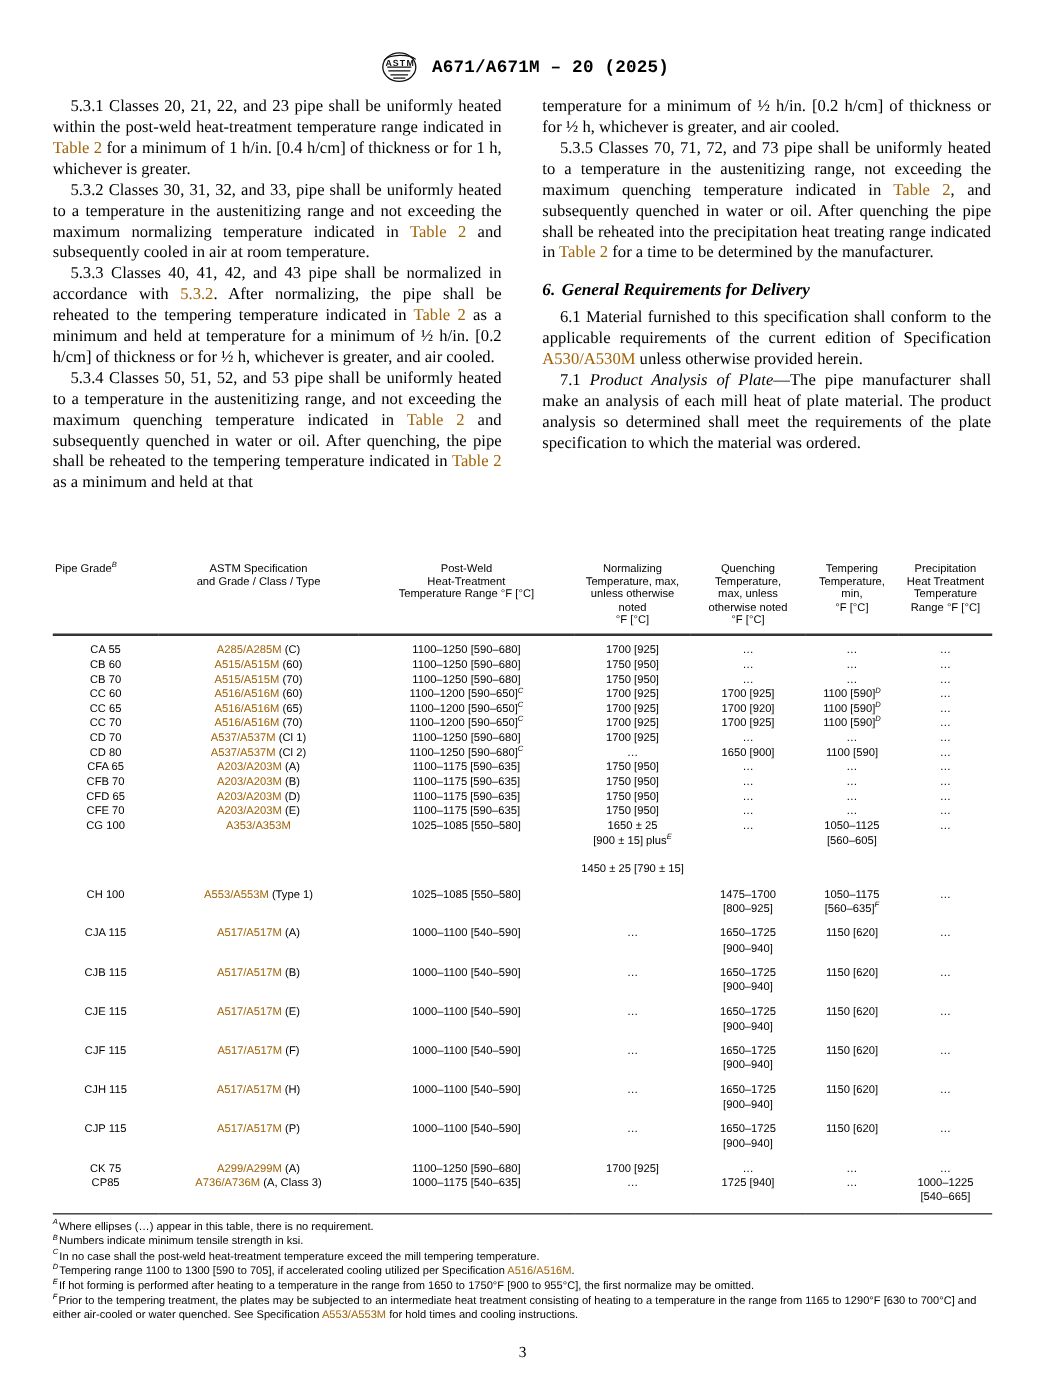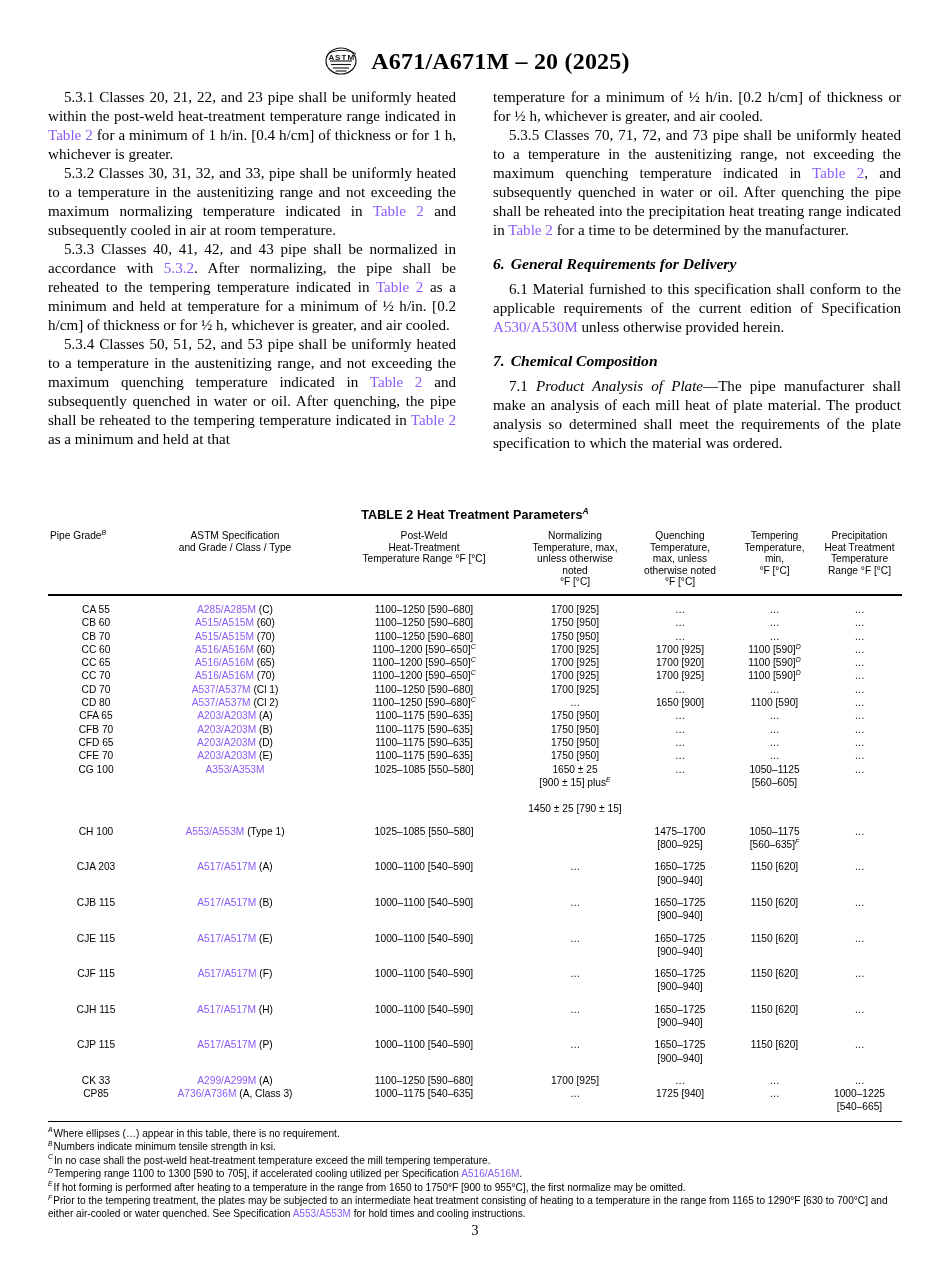--- a/index.html
+++ b/index.html
@@ -31,23 +31,23 @@
     align-items: center;
     justify-content: center;
     gap: 9px;
   }
   .astm-logo {
     width: 42px;
     height: 30px;
     flex: 0 0 auto;
   }
   .doc-designation {
-    font-family: Liberation Serif, serif;
+    font-family: Liberation Mono, monospace;
     font-weight: bold;
-    font-size: 24px;
+    font-size: 16px;
     letter-spacing: 0.2px;
     white-space: nowrap;
   }
 
   
   .columns {
     position: absolute;
     top: 88px;
     left: 48px;
     width: 854px;
@@ -75,21 +75,21 @@
     font-weight: bold;
     font-size: 15.6px;
     line-height: 19px;
     text-indent: 0;
     font-style: italic;
   }
   h2.section .num {
     margin-right: 6px;
   }
   .ref {
-    color: #8b5cf6;
+    color: #a16207;
   }
   .it {
     font-style: italic;
   }
 
   
   .table-block {
     position: absolute;
     top: 508px;
     left: 48px;
@@ -243,29 +243,25 @@
         <p class="para"><span>5.3.1 Classes 20, 21, 22, and 23 pipe shall be uniformly heated within the post-weld heat-treatment temperature range indicated in </span><span class="ref">Table 2</span><span> for a minimum of 1 h/in. [0.4 h/cm] of thickness or for 1 h, whichever is greater.</span></p>
         <p class="para"><span>5.3.2 Classes 30, 31, 32, and 33, pipe shall be uniformly heated to a temperature in the austenitizing range and not exceeding the maximum normalizing temperature indicated in </span><span class="ref">Table 2</span><span> and subsequently cooled in air at room temperature.</span></p>
         <p class="para"><span>5.3.3 Classes 40, 41, 42, and 43 pipe shall be normalized in accordance with </span><span class="ref">5.3.2</span><span>. After normalizing, the pipe shall be reheated to the tempering temperature indicated in </span><span class="ref">Table 2</span><span> as a minimum and held at temperature for a minimum of ½ h/in. [0.2 h/cm] of thickness or for ½ h, whichever is greater, and air cooled.</span></p>
         <p class="para"><span>5.3.4 Classes 50, 51, 52, and 53 pipe shall be uniformly heated to a temperature in the austenitizing range, and not exceeding the maximum quenching temperature indicated in </span><span class="ref">Table 2</span><span> and subsequently quenched in water or oil. After quenching, the pipe shall be reheated to the tempering temperature indicated in </span><span class="ref">Table 2</span><span> as a minimum and held at that</span></p>
       </div>
     <div class="col" id="right-col">
         <p class="para cont"><span>temperature for a minimum of ½ h/in. [0.2 h/cm] of thickness or for ½ h, whichever is greater, and air cooled.</span></p>
         <p class="para"><span>5.3.5 Classes 70, 71, 72, and 73 pipe shall be uniformly heated to a temperature in the austenitizing range, not exceeding the maximum quenching temperature indicated in </span><span class="ref">Table 2</span><span>, and subsequently quenched in water or oil. After quenching the pipe shall be reheated into the precipitation heat treating range indicated in </span><span class="ref">Table 2</span><span> for a time to be determined by the manufacturer.</span></p>
         <h2 class="section"><span class="num">6.</span><span>General Requirements for Delivery</span></h2>
         <p class="para"><span>6.1 Material furnished to this specification shall conform to the applicable requirements of the current edition of Specification </span><span class="ref">A530/A530M</span><span> unless otherwise provided herein.</span></p>
-        <h2 class="section"><span class="num">7.</span><span>Chemical Composition</span></h2>
         <p class="para"><span>7.1 </span><span class="it">Product Analysis of Plate</span><span>—The pipe manufacturer shall make an analysis of each mill heat of plate material. The product analysis so determined shall meet the requirements of the plate specification to which the material was ordered.</span></p>
       </div>
   </div>
 
   <div class="table-block">
-    <div class="table-title">
-      <span>TABLE 2 Heat Treatment Parameters</span><sup>A</sup>
-    </div>
 
     <table class="ht">
       <colgroup>
         <col class="w0">
           <col class="w1">
           <col class="w2">
           <col class="w3">
           <col class="w4">
           <col class="w5">
           <col class="w6">
@@ -415,21 +411,21 @@
           <tr class="pad-top">
             <td class="c0"><span>CH 100</span></td>
             <td class="c1"><span class="ref">A553/A553M</span><span> (Type 1)</span></td>
             <td><span>1025–1085 [550–580]</span></td>
             <td><span></span></td>
             <td><span>1475–1700</span><br><span>[800–925]</span></td>
             <td><span>1050–1175</span><br><span>[560–635]</span><sup>F</sup></td>
             <td><span>…</span></td>
           </tr>
           <tr class="pad-top">
-            <td class="c0"><span>CJA 203</span></td>
+            <td class="c0"><span>CJA 115</span></td>
             <td class="c1"><span class="ref">A517/A517M</span><span> (A)</span></td>
             <td><span>1000–1100 [540–590]</span></td>
             <td><span>…</span></td>
             <td><span>1650–1725</span><br><span>[900–940]</span></td>
             <td><span>1150 [620]</span></td>
             <td><span>…</span></td>
           </tr>
           <tr class="pad-top">
             <td class="c0"><span>CJB 115</span></td>
             <td class="c1"><span class="ref">A517/A517M</span><span> (B)</span></td>
@@ -469,21 +465,21 @@
           <tr class="pad-top">
             <td class="c0"><span>CJP 115</span></td>
             <td class="c1"><span class="ref">A517/A517M</span><span> (P)</span></td>
             <td><span>1000–1100 [540–590]</span></td>
             <td><span>…</span></td>
             <td><span>1650–1725</span><br><span>[900–940]</span></td>
             <td><span>1150 [620]</span></td>
             <td><span>…</span></td>
           </tr>
           <tr class="pad-top">
-            <td class="c0"><span>CK 33</span></td>
+            <td class="c0"><span>CK 75</span></td>
             <td class="c1"><span class="ref">A299/A299M</span><span> (A)</span></td>
             <td><span>1100–1250 [590–680]</span></td>
             <td><span>1700 [925]</span></td>
             <td><span>…</span></td>
             <td><span>…</span></td>
             <td><span>…</span></td>
           </tr>
           <tr>
             <td class="c0"><span>CP85</span></td>
             <td class="c1"><span class="ref">A736/A736M</span><span> (A, Class 3)</span></td>

